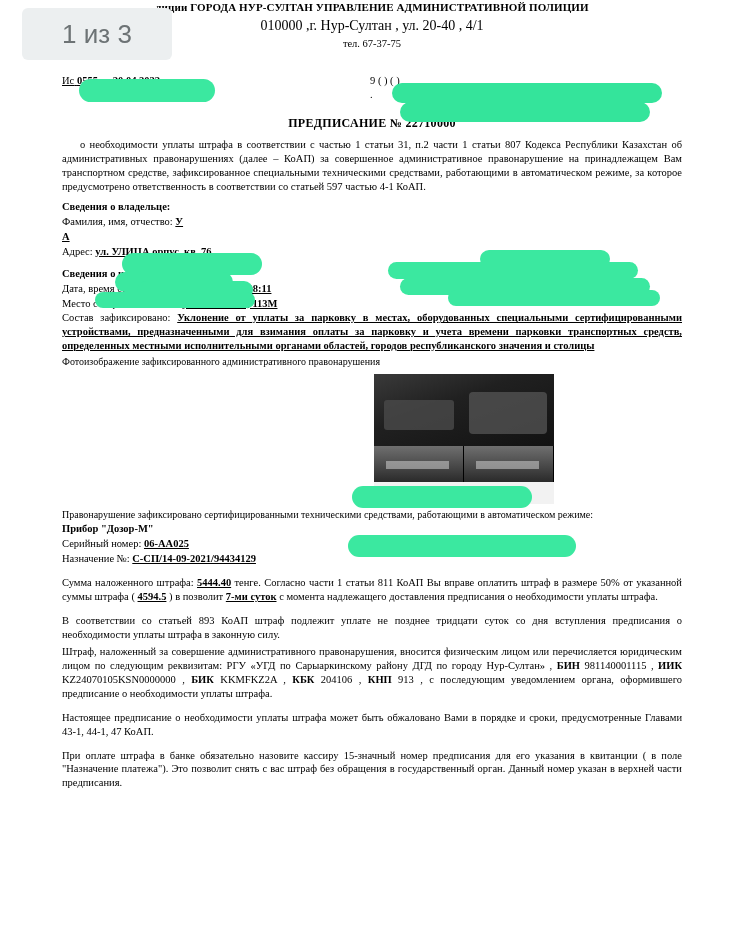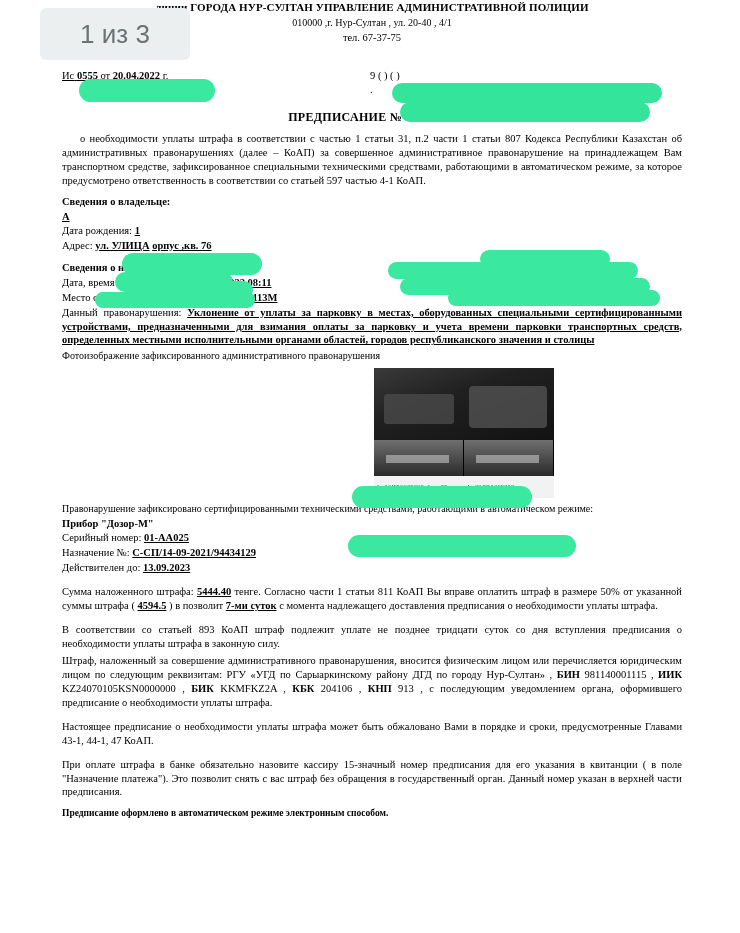--- a/index.html
+++ b/index.html
@@ -31,25 +31,25 @@
     line-height: 1.32;
     text-align: justify;
   }
   .hdr {
     text-align: center;
     font-weight: bold;
     font-size: 11px;
     line-height: 1.45;
   }
   .hdr .l1 { letter-spacing: 0.1px; }
-  .hdr .l2 { font-weight: normal; font-size: 10px; }
+  .hdr .l2 { font-weight: normal; font-size: 14px; }
   .hdr .l3 { font-weight: normal; font-size: 10.5px; }
   .page-counter {
     position: absolute;
-    left: 40px;
+    left: 22px;
     top: 8px;
     width: 150px;
     height: 52px;
     background: #eceff0;
     border-radius: 6px;
     color: #6d7375;
     font-family: "Liberation Sans", sans-serif;
     font-size: 26px;
     display: flex;
     align-items: center;
@@ -194,60 +194,59 @@
 
     <div style="height:14px"></div>
 
     <div class="title">ПРЕДПИСАНИЕ № 22710000</div>
 
     <div class="para">о необходимости уплаты штрафа в соответствии с частью 1 статьи 31, п.2 части 1 статьи 807 Кодекса Республики Казахстан об административных правонарушениях (далее – КоАП) за совершенное административное правонарушение на принадлежащем Вам транспортном средстве, зафиксированное специальными техническими средствами, работающими в автоматическом режиме, за которое предусмотрено ответственность в соответствии со статьей 597 частью 4-1  КоАП.</div>
 
     <div class="two-col">
       <div class="col-r">
         <div class="sec-title" style="margin-top:6px">Сведения о владельце:</div>
+        <div class="kv"><span class="k">Фамилия, имя, отчество:</span> <span class="v">У</span></div>
         <div class="kv"><span class="v">А</span></div>
-        <div class="kv"><span class="k">Дата рождения:</span> <span class="v">1</span></div>
         <div class="kv"><span class="k">Адрес:</span> <span class="v">ул. УЛИЦА</span> <span class="v">орпус ,кв. 76</span></div>
       </div>
     </div>
 
     <div class="sec-title">Сведения о нарушении:</div>
     <div class="kv">
       <span>Дата, время совершения:</span>
       <span class="b u" style="margin-left:22px">11.04.2022 08:11</span>
     </div>
     <div class="kv">
       <span>Место совершения:</span>
       <span class="b u" style="margin-left:30px">ул. Ракымова, 113М</span>
     </div>
     <div class="kv" style="text-align:justify">
-      <span>Данный правонарушения:</span>
+      <span>Состав зафиксировано:</span>
       <span class="b u">Уклонение от уплаты за парковку в местах, оборудованных специальными сертифицированными устройствами, предназначенными для взимания оплаты за парковку и учета времени парковки транспортных средств, определенных местными исполнительными органами областей, городов республиканского значения и столицы</span>
     </div>
     <div class="small" style="margin-top:2px">Фотоизображение зафиксированного административного правонарушения</div>
 
     <div class="photo-wrap">
       <div class="photo">
         <div class="ph-top"></div>
         <div class="ph-mid">
           <div class="half"></div>
           <div class="half"></div>
         </div>
         <div class="ph-bot">
           <span>Дозор-М  01-АА025  11.04.2022  08:11:15  ул.Ракымова 113М</span>
           <span>Дозор-М  01-АА025  11.04.2022  08:11:15</span>
         </div>
       </div>
     </div>
 
     <div class="small" style="margin-top:4px">Правонарушение зафиксировано сертифицированными техническими средствами, работающими в автоматическом режиме:</div>
     <div class="kv"><span class="b">Прибор</span> <span class="b">"Дозор-М"</span></div>
-    <div class="kv"><span>Серийный номер:</span> <span class="b u">01-АА025</span></div>
+    <div class="kv"><span>Серийный номер:</span> <span class="b u">06-АА025</span></div>
     <div class="kv"><span>Назначение №:</span> <span class="b u">С-СП/14-09-2021/94434129</span></div>
-    <div class="kv"><span>Действителен до:</span> <span class="b u">13.09.2023</span></div>
 
     <div style="margin-top:10px">
       <span>Сумма наложенного штрафа:</span>
       <span class="b u">5444.40</span>
       <span>тенге. Согласно части 1 статьи 811 КоАП Вы вправе оплатить штраф в размере 50% от указанной суммы штрафа (</span>
       <span class="b u">4594.5</span>
       <span>) в позволит</span>
       <span class="b u">7-ми суток</span>
       <span>с момента надлежащего доставления предписания о необходимости уплаты штрафа.</span>
     </div>
@@ -265,21 +264,20 @@
       <span class="b">КБК</span>
       <span>204106 ,</span>
       <span class="b">КНП</span>
       <span>913 , с последующим уведомлением органа, оформившего предписание о необходимости уплаты штрафа.</span>
     </div>
 
     <div style="margin-top:10px">Настоящее предписание о необходимости уплаты штрафа может быть обжаловано Вами в порядке и сроки, предусмотренные Главами 43-1, 44-1, 47 КоАП.</div>
 
     <div style="margin-top:10px">При оплате штрафа в банке обязательно назовите кассиру 15-значный номер предписания для его указания в квитанции ( в поле "Назначение платежа"). Это позволит снять с вас штраф без обращения в государственный орган. Данный номер указан в верхней части предписания.</div>
 
-    <div class="footer-note">Предписание оформлено в автоматическом режиме электронным способом.</div>
 
   </div>
 
   <div class="redact" style="left:79px; top:79px; width:136px; height:23px;"></div>
   <div class="redact r2" style="left:392px; top:83px; width:270px; height:20px;"></div>
   <div class="redact r2" style="left:400px; top:102px; width:250px; height:20px;"></div>
   <div class="redact" style="left:122px; top:253px; width:140px; height:22px;"></div>
   <div class="redact" style="left:115px; top:272px; width:118px; height:20px;"></div>
   <div class="redact" style="left:137px; top:281px; width:116px; height:18px;"></div>
   <div class="redact" style="left:95px; top:292px; width:160px; height:16px;"></div>

